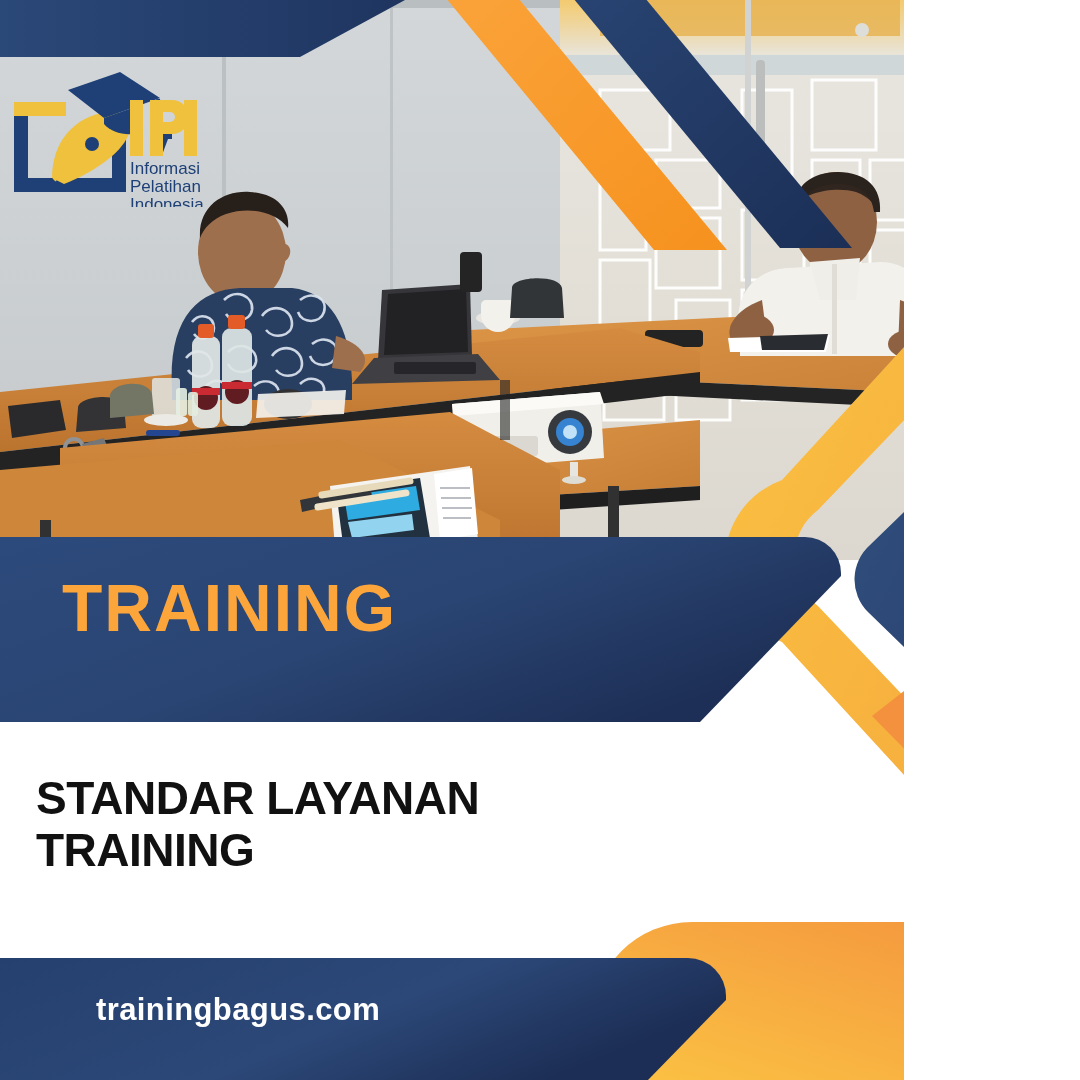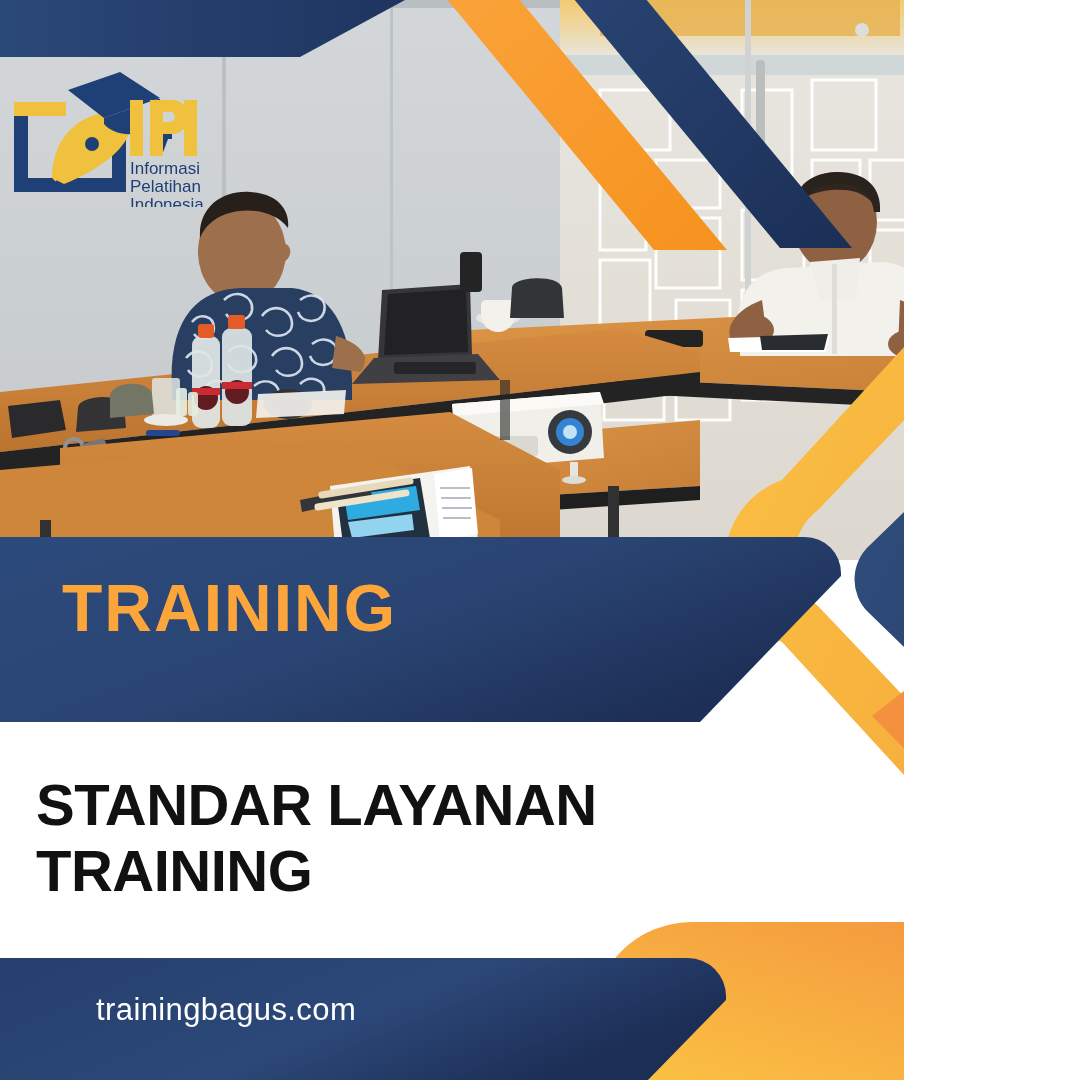--- a/index.html
+++ b/index.html
@@ -47,33 +47,33 @@
     line-height:1;
     font-family:"Liberation Sans","DejaVu Sans",sans-serif;
     white-space:nowrap;
   }
 
   
   .main-title{
     position:absolute;
     left:36px;top:772px;
     width:640px;
-    font-size:58px;
+    font-size:46px;
     font-weight:bold;
     color:#111111;
     line-height:1.14;
     letter-spacing:-0.5px;
   }
   .main-title .ln{display:block;}
   .footer-url{
     position:absolute;left:96px;top:992px;
     font-size:31px;
     color:#ffffff;
     letter-spacing:0.4px;
-    font-weight:normal;
+    font-weight:bold;
   }
 </style>
 </head>
 <body>
 
 <div id="poster">
 
   <div class="photo">
     <svg viewBox="0 0 1080 560" preserveAspectRatio="none">
       <defs>

